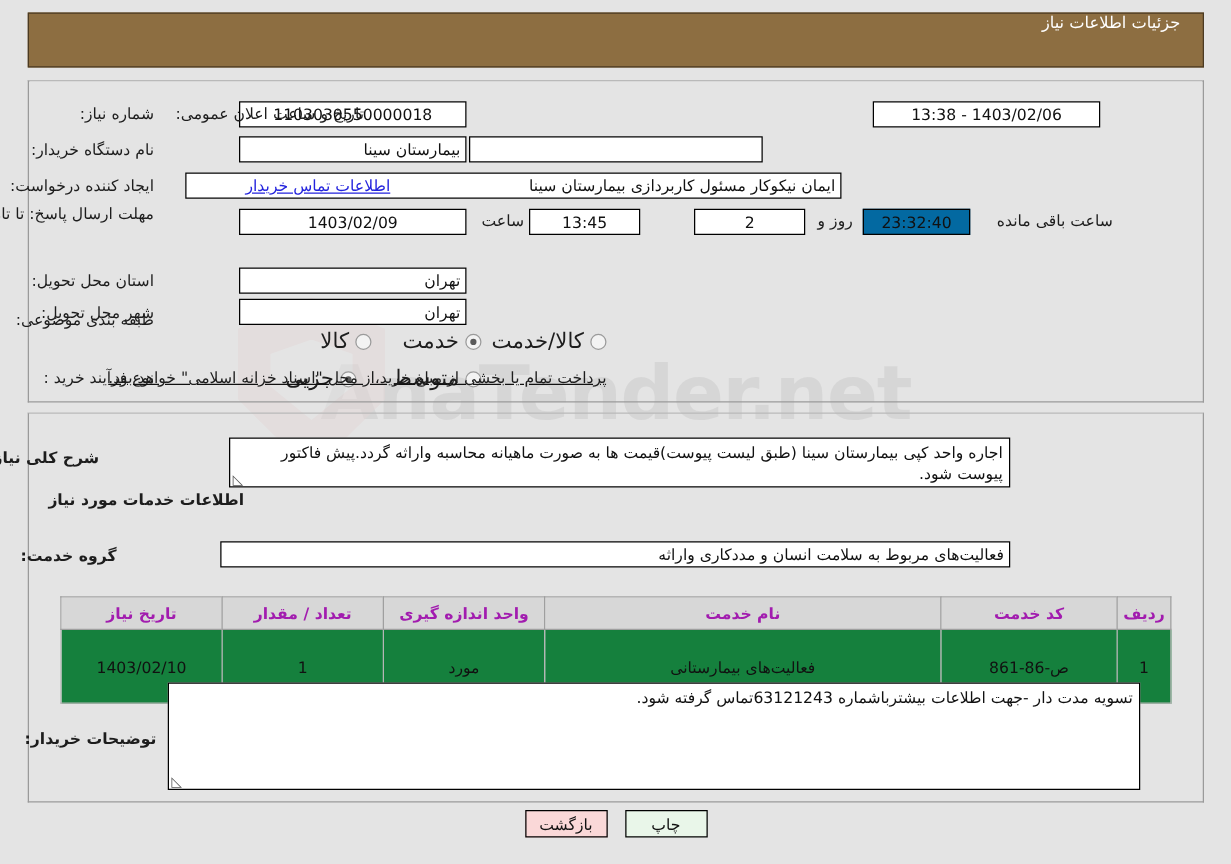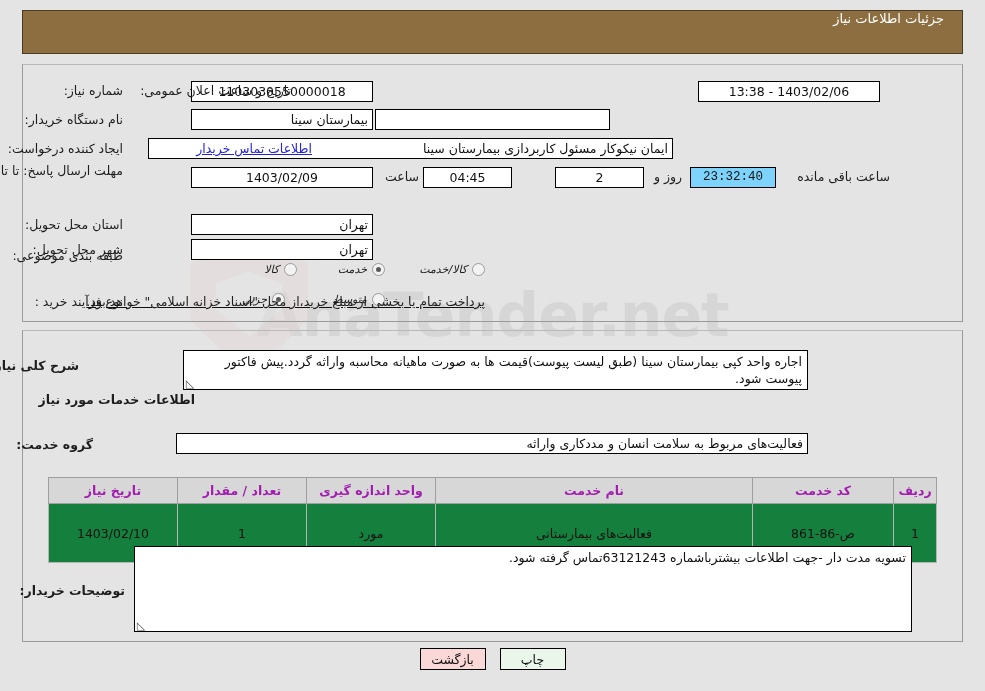--- a/index.html
+++ b/index.html
@@ -98,21 +98,21 @@
     box-sizing:border-box;
     height:21px;
     line-height:19px;
     font-size:12.5px;
     padding:0 4px;
     color:#111;
     white-space:nowrap;
     overflow:hidden;
   }
   .fld.c{text-align:center;}
-  .fld.yellow{background:#7dd3fc;font-family:Liberation Mono, monospace;}
+  .fld.yellow{background:#0369a1;}
   .link{color:#2323dd;font-size:12.5px;white-space:nowrap;}
 
   
   .radio{
     width:13px;height:13px;
     border-radius:50%;
     border:1px solid #9b9b9b;
     background:#f3f3f3;
     display:inline-block;
     box-sizing:border-box;
@@ -121,21 +121,21 @@
   }
   .radio.on:after{
     content:"";
     position:absolute;
     left:3px;top:3px;
     width:5px;height:5px;
     border-radius:50%;
     background:#5a5a5a;
   }
   .radio-grp{display:flex;align-items:center;gap:5px;}
-  .radio-grp .rl{font-size:11px;color:#1d1d1d;white-space:nowrap;font-style:italic;}
+  .radio-grp .rl{font-size:17px;color:#1d1d1d;white-space:nowrap;}
 
   
   .ta{
     background:#ffffff;
     border:1px solid #000000;
     box-sizing:border-box;
     font-size:12.5px;
     line-height:17px;
     padding:2px 5px;
     color:#111;
@@ -265,21 +265,21 @@
 <div class="row" style="right:862px;top:163px;width:120px;display:block;text-align:right;line-height:15px;">
   <span class="lbl">مهلت ارسال پاسخ: تا تاریخ:</span>
 </div>
 <div class="row" style="right:612px;top:167px;">
   <div class="fld c" style="width:182px;">1403/02/09</div>
 </div>
 <div class="row" style="right:566px;top:169px;">
   <span class="lbl">ساعت</span>
 </div>
 <div class="row" style="right:473px;top:167px;">
-  <div class="fld c" style="width:89px;">04:45</div>
+  <div class="fld c" style="width:89px;">13:45</div>
 </div>
 <div class="row" style="right:341px;top:167px;">
   <div class="fld c" style="width:89px;">2</div>
 </div>
 <div class="row" style="right:303px;top:169px;">
   <span class="lbl">روز و</span>
 </div>
 <div class="row" style="right:209px;top:167px;">
   <div class="fld c yellow" style="width:86px;">23:32:40</div>
 </div>

